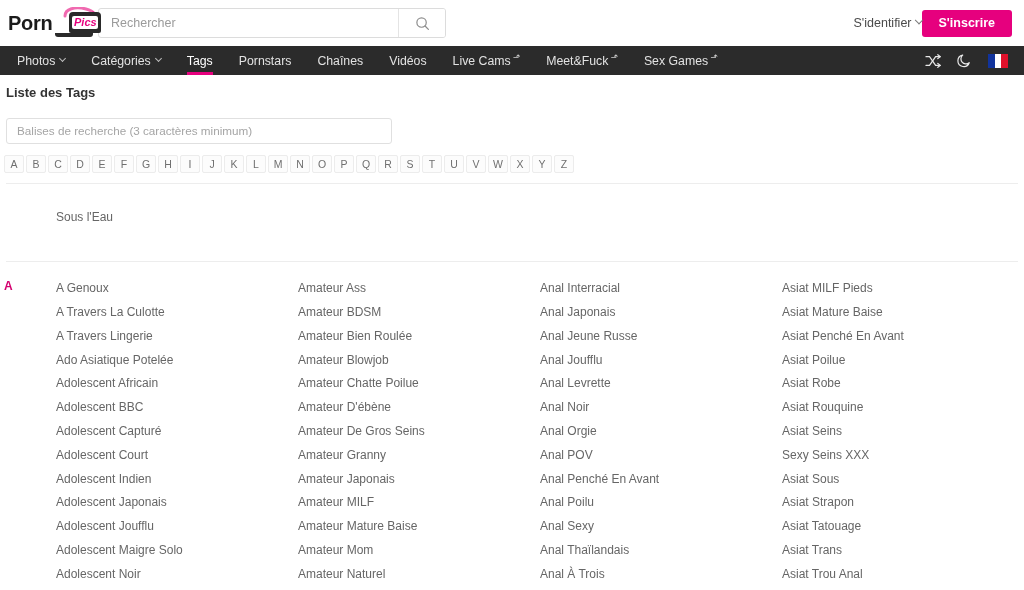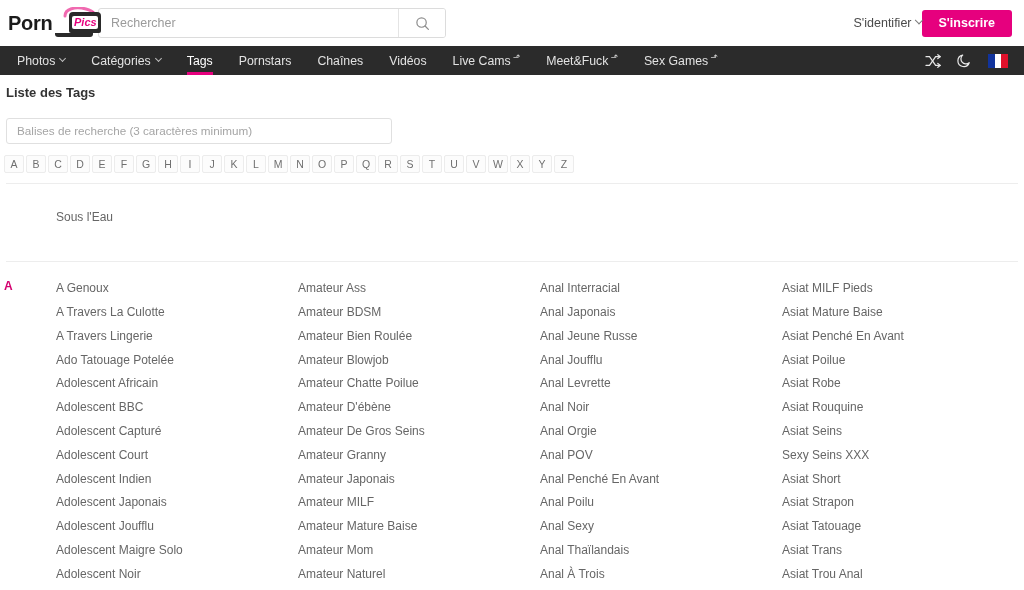--- a/index.html
+++ b/index.html
@@ -478,21 +478,21 @@
 
   
   <div class="group section-a">
     <div class="group-letter">A</div>
     <div class="group-cols">
 
       <div class="col">
         <a class="tag" href="#">A Genoux</a>
         <a class="tag" href="#">A Travers La Culotte</a>
         <a class="tag" href="#">A Travers Lingerie</a>
-        <a class="tag" href="#">Ado Tatouage Potelée</a>
+        <a class="tag" href="#">Ado Asiatique Potelée</a>
         <a class="tag" href="#">Adolescent Africain</a>
         <a class="tag" href="#">Adolescent BBC</a>
         <a class="tag" href="#">Adolescent Capturé</a>
         <a class="tag" href="#">Adolescent Court</a>
         <a class="tag" href="#">Adolescent Indien</a>
         <a class="tag" href="#">Adolescent Japonais</a>
         <a class="tag" href="#">Adolescent Joufflu</a>
         <a class="tag" href="#">Adolescent Maigre Solo</a>
         <a class="tag" href="#">Adolescent Noir</a>
 
@@ -536,21 +536,21 @@
 
       <div class="col">
         <a class="tag" href="#">Asiat MILF Pieds</a>
         <a class="tag" href="#">Asiat Mature Baise</a>
         <a class="tag" href="#">Asiat Penché En Avant</a>
         <a class="tag" href="#">Asiat Poilue</a>
         <a class="tag" href="#">Asiat Robe</a>
         <a class="tag" href="#">Asiat Rouquine</a>
         <a class="tag" href="#">Asiat Seins</a>
         <a class="tag" href="#">Sexy Seins XXX</a>
-        <a class="tag" href="#">Asiat Short</a>
+        <a class="tag" href="#">Asiat Sous</a>
         <a class="tag" href="#">Asiat Strapon</a>
         <a class="tag" href="#">Asiat Tatouage</a>
         <a class="tag" href="#">Asiat Trans</a>
         <a class="tag" href="#">Asiat Trou Anal</a>
 
       </div>
 
     </div>
   </div>
 

